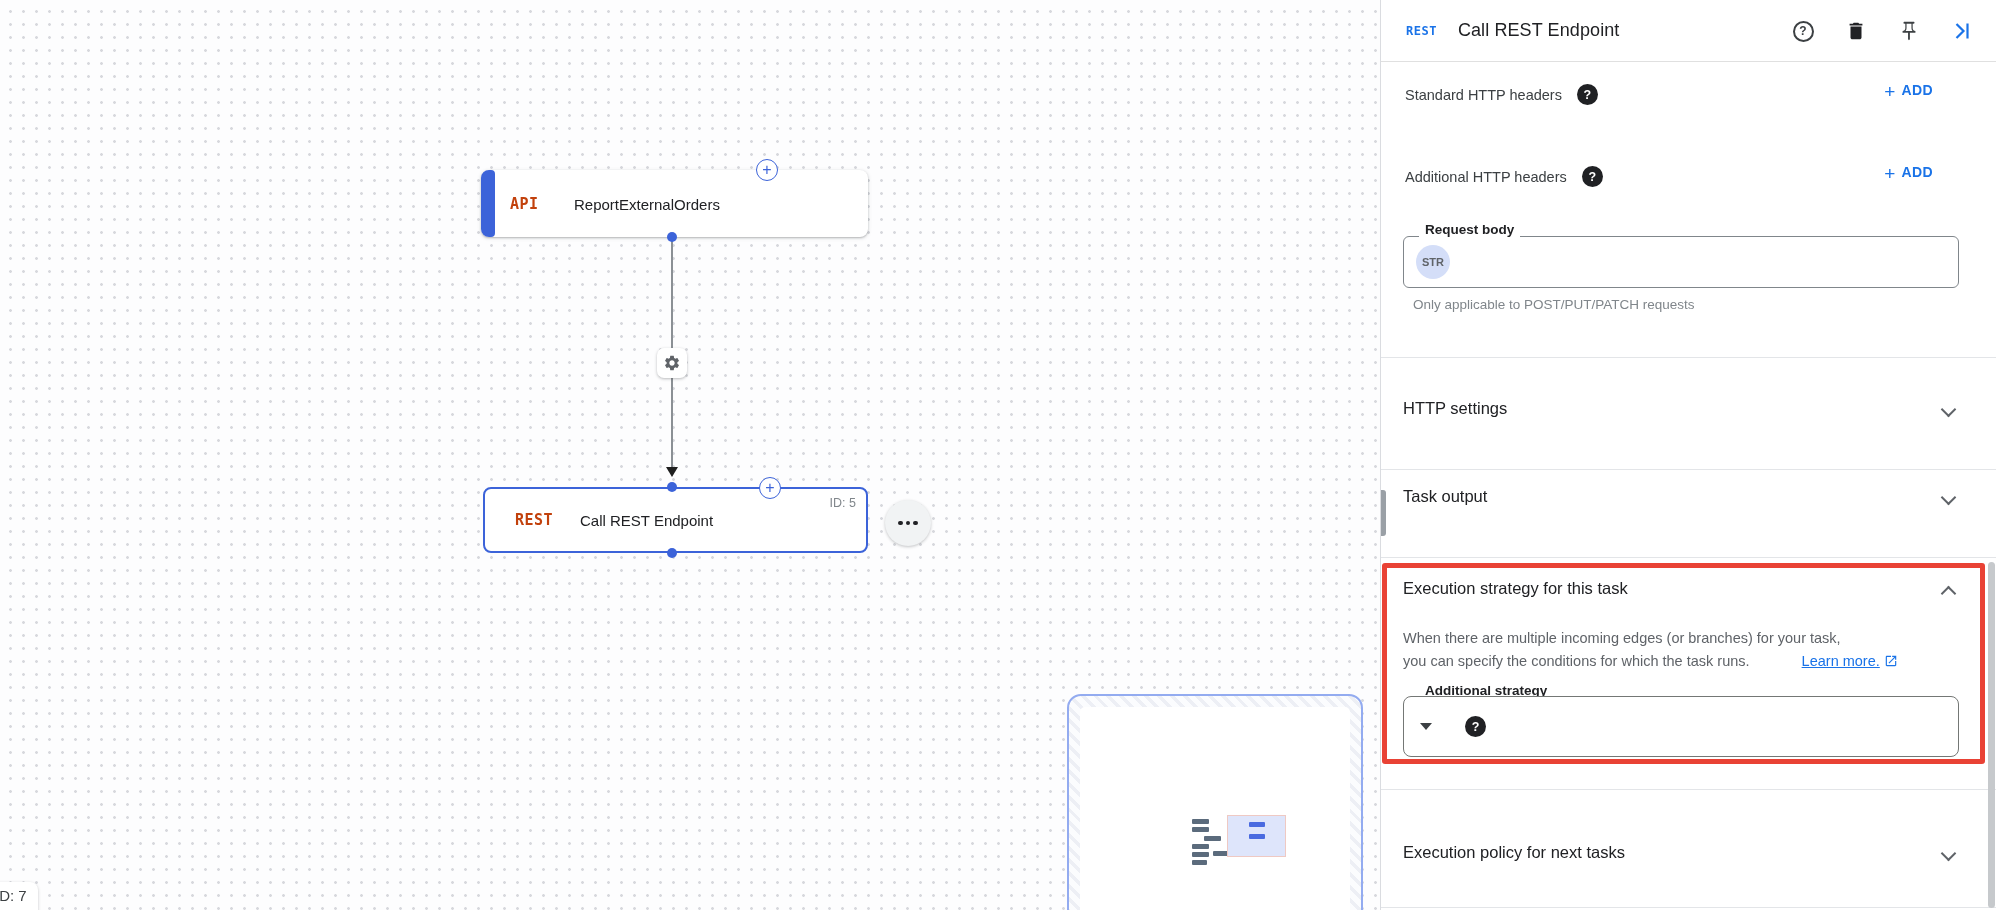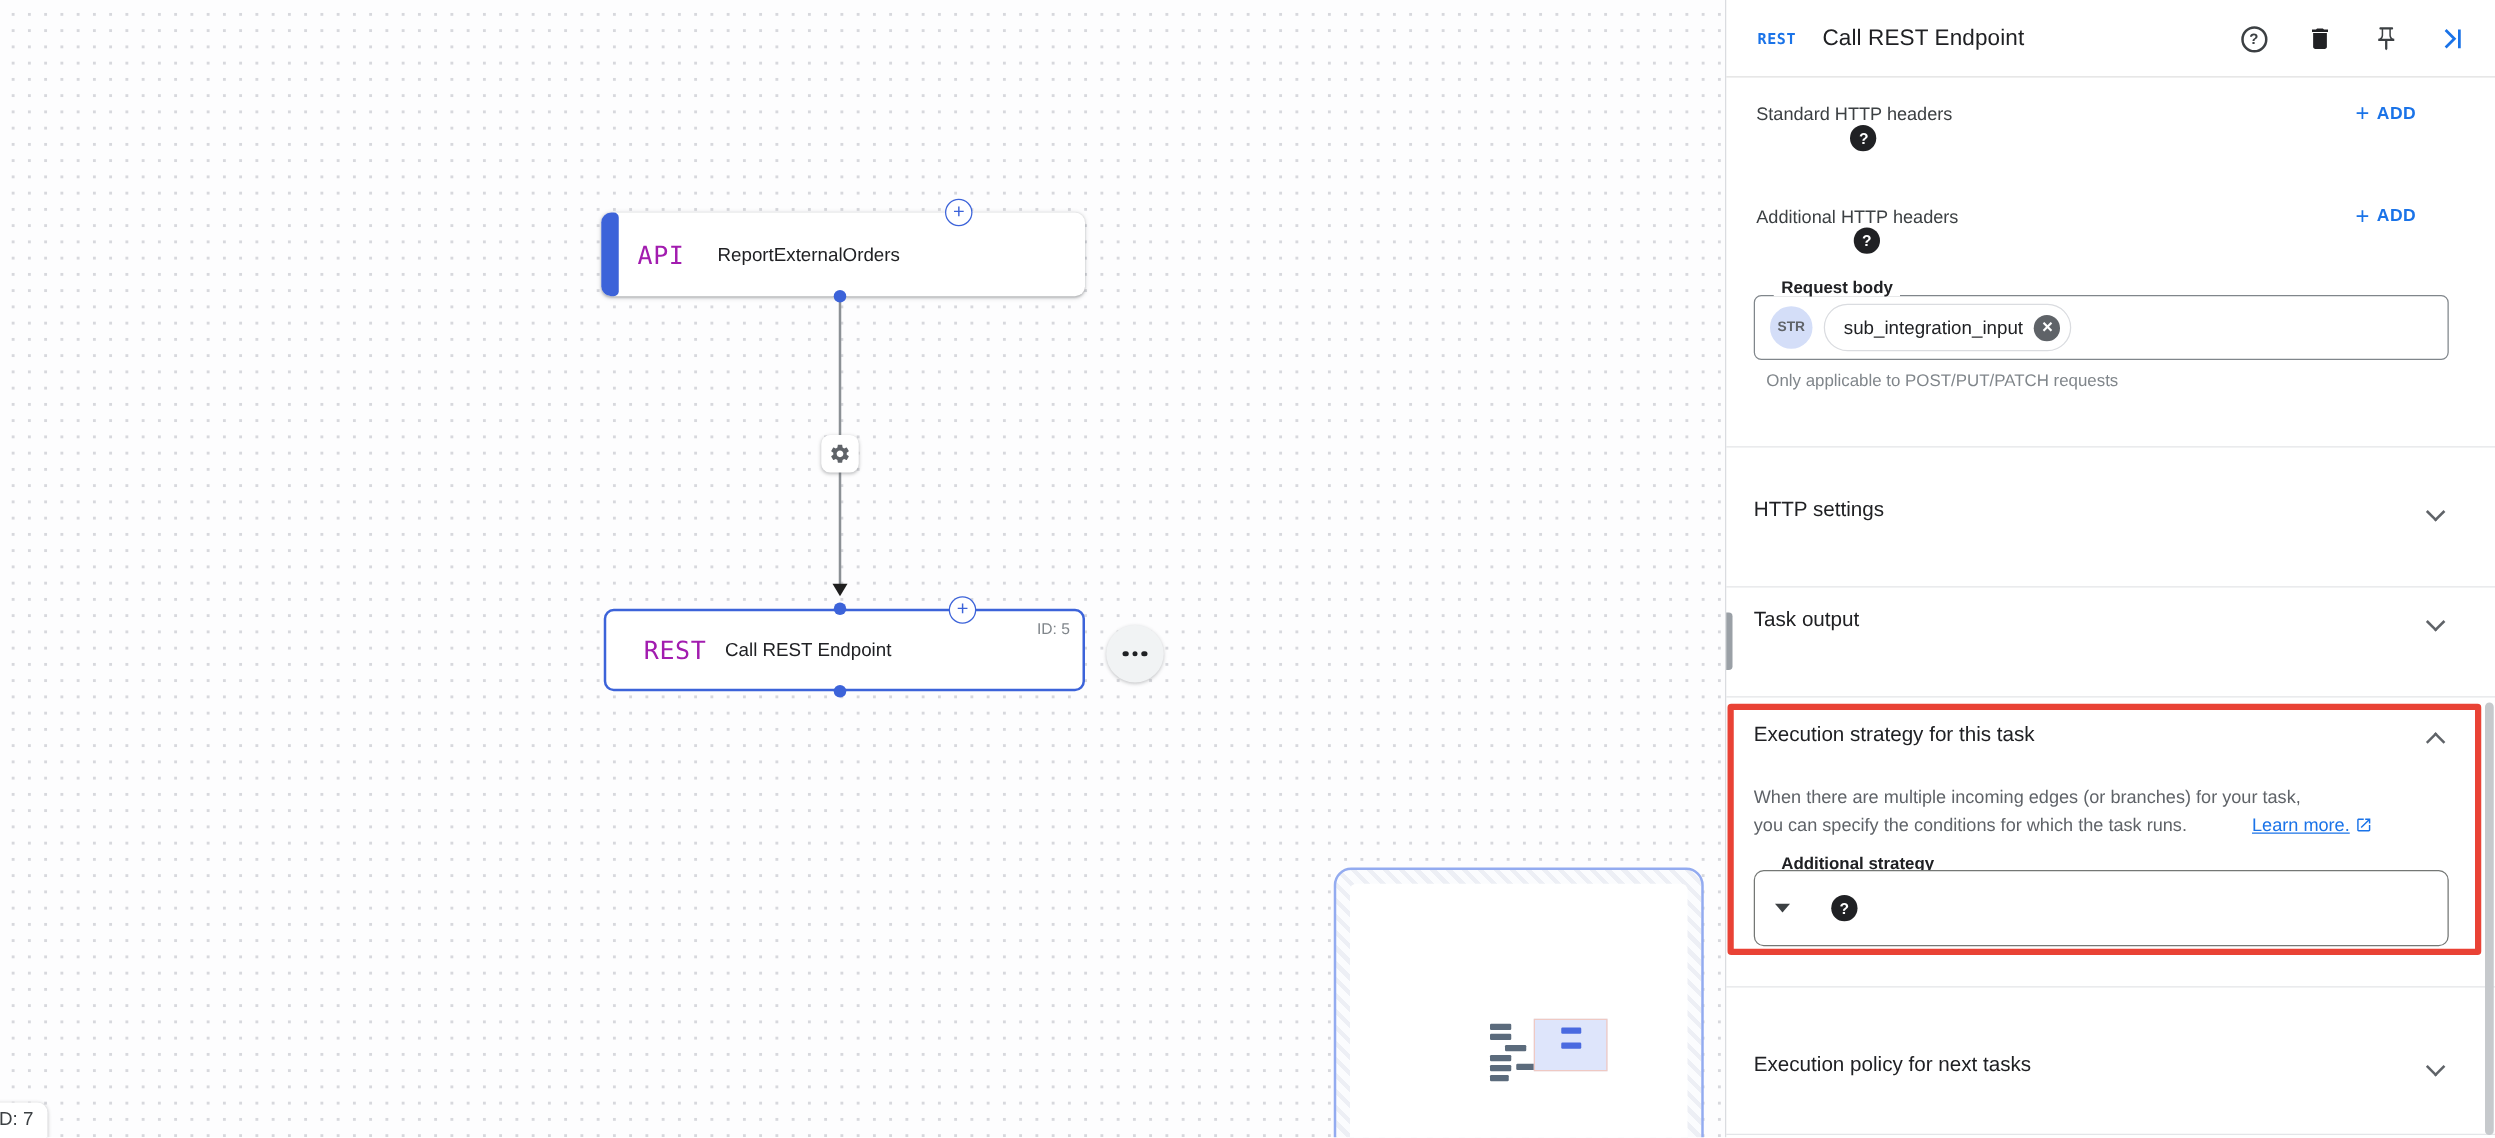--- a/index.html
+++ b/index.html
@@ -11,21 +11,21 @@
     background-color:#fdfdfe;
     background-image:radial-gradient(circle,#d7d8dd 1.3px,transparent 1.5px);
     background-size:13px 13px; background-position:4px 5px; }
 
   .node { position:absolute; background:#fff; border-radius:8px;
     box-shadow:0 1px 2px rgba(60,64,67,.3),0 1px 4px rgba(60,64,67,.15); }
   .node-api { left:481px; top:170px; width:387px; height:67px; }
   .node-rest { left:483px; top:487px; width:385px; height:66px; border:2px solid #3c63d9; box-shadow:none; }
   .accent-bar { position:absolute; left:0; top:0; bottom:0; width:14px; background:#3c63d9; border-radius:8px 4px 4px 8px; }
   .ntype { position:absolute; left:30px; top:50%; transform:translateY(-50%);
-    font-family:"DejaVu Sans Mono",monospace; font-weight:400; font-size:20px; letter-spacing:.5px; color:#a21caf; }
+    font-family:"DejaVu Sans Mono",monospace; font-weight:700; font-size:15px; letter-spacing:.5px; color:#c2410c; }
   .node-api .ntype { left:29px; }
   .ntitle { position:absolute; left:93px; top:50%; transform:translateY(-50%); font-size:15px; color:#202124; white-space:nowrap; }
   .nid { position:absolute; right:10px; top:7px; font-size:12.5px; color:#80868b; }
 
   .plus-circle { position:absolute; width:22px; height:22px; border:1.5px solid #3c63d9; border-radius:50%;
     background:#fff; color:#3c63d9; display:flex; align-items:center; justify-content:center; z-index:6; }
   .plus-circle::before { content:"+"; font-size:16px; font-weight:400; line-height:1; margin-top:-1px; }
 
   .cdot { position:absolute; width:10px; height:10px; border-radius:50%; background:#3c63d9; z-index:5; }
   .edge-line { position:absolute; left:671px; top:240px; width:2px; height:232px; background:#8b9095; z-index:1; }
@@ -62,21 +62,21 @@
     display:flex; align-items:center; padding-left:25px; }
   .badge { font-family:"DejaVu Sans Mono",monospace; font-weight:700; font-size:12px; letter-spacing:.5px; color:#1a73e8; }
   .p-title { font-size:18px; font-weight:500; color:#202124; margin-left:21px; letter-spacing:.1px; }
   .hicons { position:absolute; right:22px; top:0; height:62px; display:flex; align-items:center; gap:29px; }
   .hicon { width:24px; height:24px; display:flex; align-items:center; justify-content:center; background:none; border:none; cursor:pointer; }
   .qout { width:21px; height:21px; border-radius:50%; border:2px solid #3c4043; color:#3c4043;
     display:flex; align-items:center; justify-content:center; font-size:12px; font-weight:700; }
   .qout::before { content:"?"; }
   .hicon svg { width:22px; height:22px; }
 
-  .p-row-label { position:absolute; left:24px; display:flex; align-items:center; font-size:14.5px; color:#3c4043;flex-direction:column; }
+  .p-row-label { position:absolute; left:24px; display:flex; align-items:center; font-size:14.5px; color:#3c4043; }
   .qmark { display:inline-flex; width:21px; height:21px; border-radius:50%; background:#202124; color:#fff;
     align-items:center; justify-content:center; font-size:12.5px; font-weight:700; margin-left:15px; flex:none; }
   .qmark::before { content:"?"; }
   .add-btn { position:absolute; right:63px; display:flex; align-items:flex-start; gap:6px; color:#1a73e8;
     background:none; border:none; cursor:pointer; }
   .add-btn .plus-glyph::before { content:"+"; font-size:19px; font-weight:500; line-height:1; }
   .add-btn .add-label { font-size:14px; font-weight:700; letter-spacing:.4px; }
 
   .field-label { position:absolute; left:38px; z-index:3; background:#fff; padding:0 6px;
     font-size:13.5px; font-weight:700; color:#202124; }
@@ -222,24 +222,20 @@
       <span class="qmark"></span>
     </div>
     <button class="add-btn" style="top:164px;">
       <span class="plus-glyph"></span>
       <span class="add-label">ADD</span>
     </button>
 
     <span class="field-label" style="top:222px;">Request body</span>
     <div class="outlined-field rb-field">
       <span class="type-chip">STR</span>
-      <span class="value-chip">
-        <span class="chip-text">sub_integration_input</span>
-        <button class="chip-close"></button>
-      </span>
     </div>
     <div class="helper-text">Only applicable to POST/PUT/PATCH requests</div>
 
     <div class="divider" style="top:357px;"></div>
 
     <div class="acc-hit" style="top:364px;"></div>
     <span class="acc-label lbl-htp">HTTP settings</span>
     <span class="chev chev-htp"></span>
 
     <div class="divider" style="top:469px;"></div>

